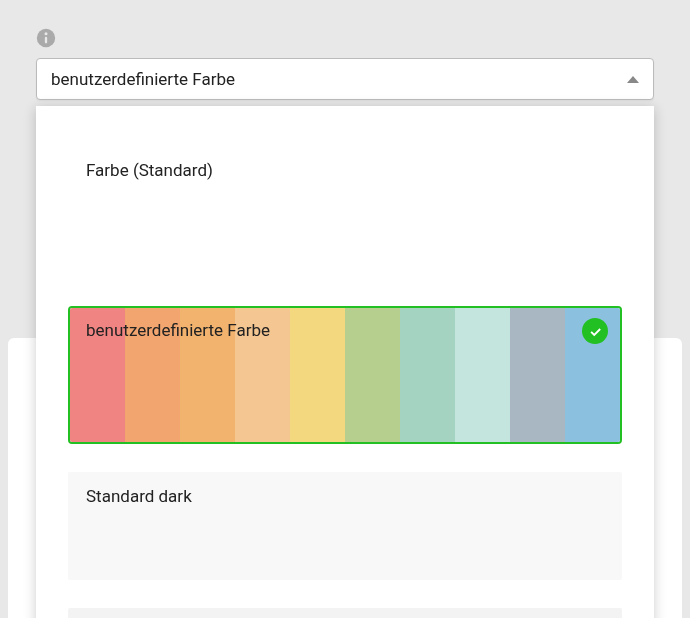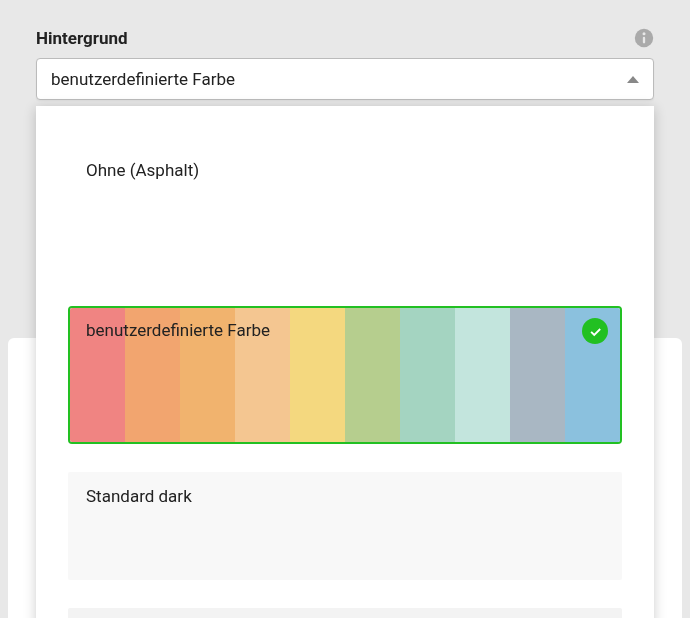--- a/index.html
+++ b/index.html
@@ -154,39 +154,38 @@
       z-index: 1;
     }
   </style>
 </head>
 <body>
 
 <div class="white-panel"></div>
 
 <div class="container">
   <div class="header-row">
-    <div class="label">Hintergrund</div>
     <div class="info-icon">
       <svg viewBox="0 0 24 24" fill="currentColor">
         <circle cx="12" cy="12" r="11"></circle>
         <rect x="10.6" y="10.5" width="2.8" height="8" rx="1.4" fill="#e8e8e8"></rect>
         <circle cx="12" cy="7" r="1.8" fill="#e8e8e8"></circle>
       </svg>
     </div>
   </div>
   <div class="select-box">
     <span>benutzerdefinierte Farbe</span>
     <span class="chevron"></span>
   </div>
 </div>
 
 <div class="dropdown">
 
   <div class="option option-plain">
-    <span>Ohne (Asphalt)</span>
+    <span>Farbe (Standard)</span>
   </div>
 
   <div class="option option-color" id="color-option">
     <div class="option-color-label">benutzerdefinierte Farbe</div>
     <div class="check-badge">
       <svg viewBox="0 0 24 24">
           <path d="M5 12.5l5 5L19.5 8"></path>
         </svg>
     </div>
   <div class="color-stripe" style="background: rgb(240, 132, 130);"></div>

